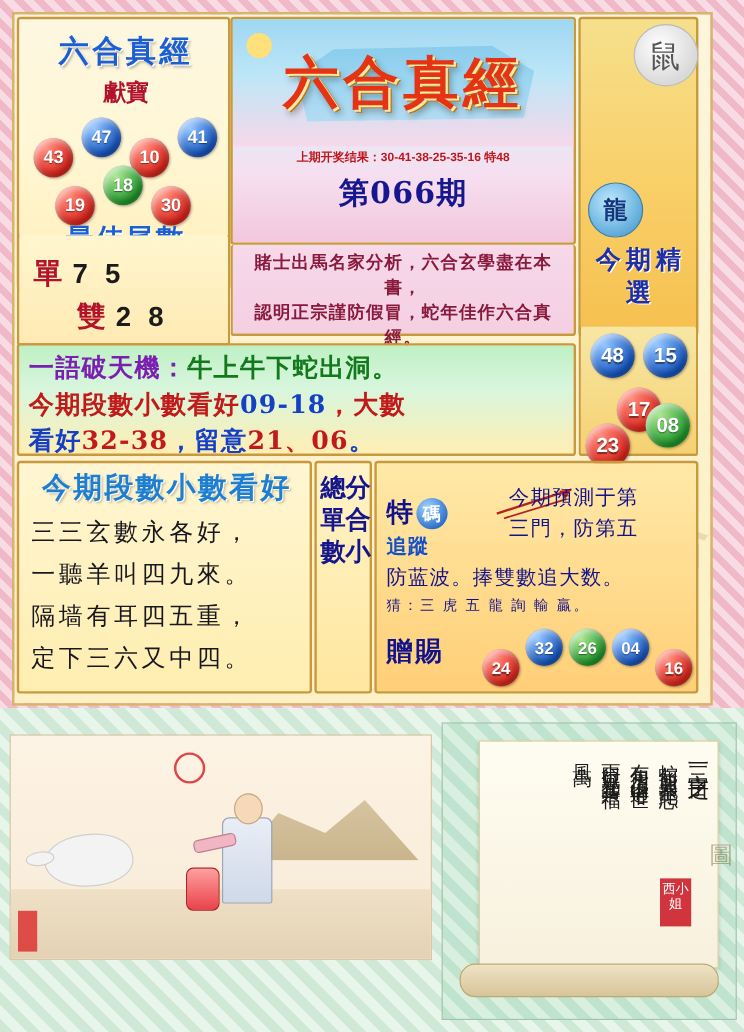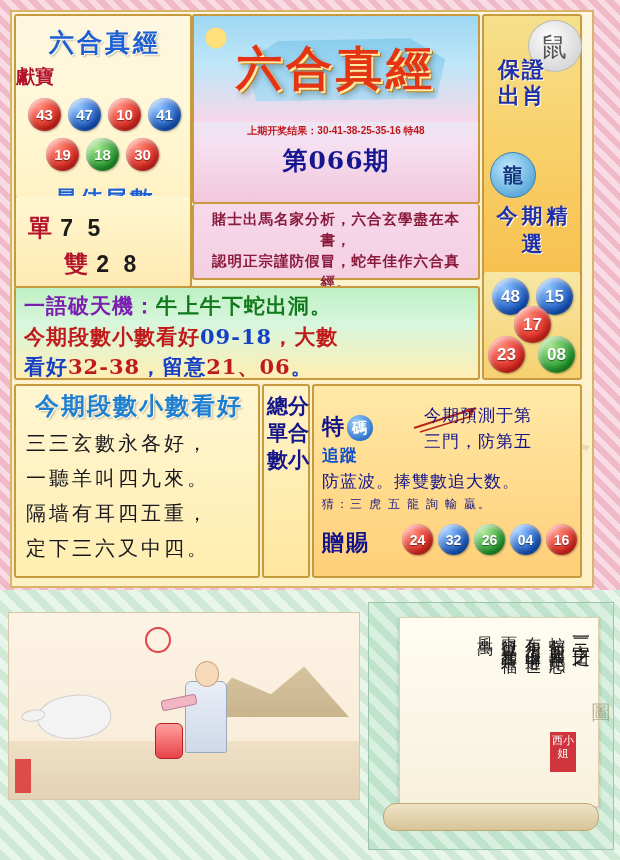--- a/index.html
+++ b/index.html
@@ -43,35 +43,35 @@
   }
   .tl-title{
     position:absolute;left:6px;top:6px;width:166px;height:40px;
     display:flex;align-items:center;justify-content:center;
     font-family:"DejaVu Serif","Liberation Serif",serif;
     font-weight:bold;font-size:25px;letter-spacing:3px;
     color:#1d5fd0;
     text-shadow:1px 1px 0 #fff,2px 2px 2px rgba(0,0,0,.25);
   }
   .tl-sub{
-    position:absolute;left:0;top:48px;width:178px;text-align:left;
+    position:absolute;left:0;top:48px;width:178px;text-align:center;
     font-family:"DejaVu Serif","Liberation Serif",serif;
     font-size:19px;font-weight:bold;color:#b2132a;
     text-shadow:1px 1px 0 #ffe;
   }
   .balls-row{position:absolute;display:flex;gap:7px;}
   .ball{
     width:33px;height:33px;border-radius:50%;
     display:flex;align-items:center;justify-content:center;
     font-size:15px;font-weight:bold;color:#fff;
     font-family:"Liberation Sans",sans-serif;
     box-shadow:inset -3px -4px 6px rgba(0,0,0,.28),inset 2px 3px 5px rgba(255,255,255,.65),1px 1px 2px rgba(0,0,0,.3);
     text-shadow:0 1px 1px rgba(0,0,0,.5);
   }
-  .ball.red{background:radial-gradient(circle at 33% 28%,#ff8b7a,#e2261d 70%);}
+  .ball.red{background:radial-gradient(circle at 33% 28%,#ff8b7a,#e2261d 70%);margin-top:17px;}
   .ball.blue{background:radial-gradient(circle at 33% 28%,#8fc4ff,#1657c4 70%);}
   .ball.green{background:radial-gradient(circle at 33% 28%,#a9e58f,#1f9b2a 70%);}
   .ball.lg{width:37px;height:37px;font-size:17px;}
 
   .tl-best{
     position:absolute;left:0;top:168px;width:178px;text-align:center;
     font-family:"DejaVu Serif","Liberation Serif",serif;
     font-size:23px;font-weight:bold;color:#1d5fd0;
     letter-spacing:2px;text-shadow:1px 1px 0 #fff;
   }
@@ -446,21 +446,20 @@
   </div>
 
   <div class="panel" id="mid-text">
     <div class="mid-line">賭士出馬名家分析，六合玄學盡在本書，</div>
     <div class="mid-line">認明正宗謹防假冒，蛇年佳作六合真經。</div>
   </div>
 
   <div class="panel" id="rcol">
     <div class="rat-badge"></div>
     <div class="rat-glyph">鼠</div>
-    <div class="rcol-title">保證出肖</div>
     <div class="dragon-badge">龍</div>
     <div class="rcol-sub">今期精選</div>
   </div>
 
   <div class="panel" id="rballs">
     <div class="ball blue lg rb" style="left:8px;top:6px;">48</div>
     <div class="ball blue lg rb" style="left:52px;top:6px;">15</div>
     <div class="ball red lg rb" style="left:30px;top:34px;">17</div>
     <div class="ball red lg rb" style="left:4px;top:64px;">23</div>
     <div class="ball green lg rb" style="left:54px;top:64px;">08</div>

